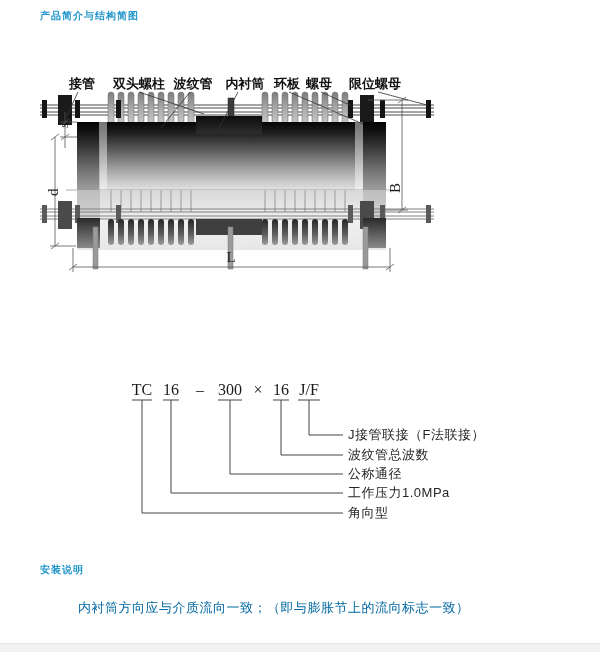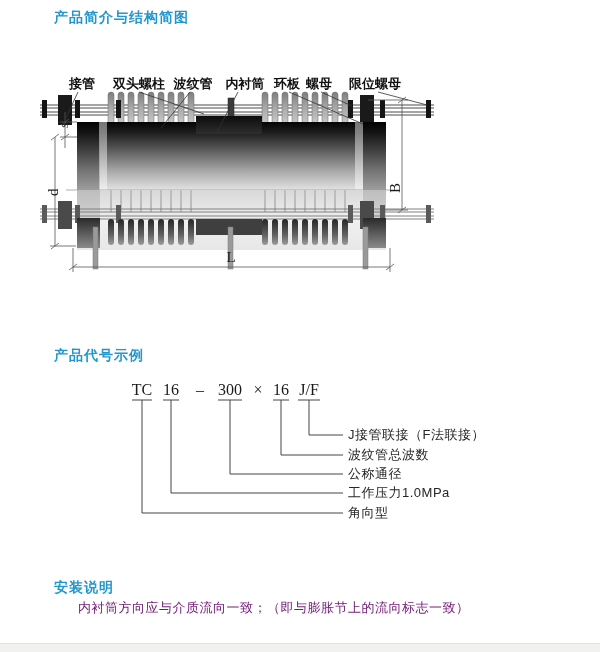--- a/index.html
+++ b/index.html
@@ -3,29 +3,29 @@
 <meta charset="utf-8">
 <style>
   html,body{margin:0;padding:0;}
   body{
     width:600px;height:652px;background:#ffffff;
     font-family:"Liberation Sans",sans-serif;
     color:#222;position:relative;overflow:hidden;
   }
   .page{position:relative;width:600px;height:652px;background:#fff;}
   .sec-title{
-    position:absolute;left:54px;
-    font-size:14px;font-weight:bold;color:#2397CC;letter-spacing:1px;
+    position:absolute;left:40px;
+    font-size:10px;font-weight:bold;color:#2397CC;letter-spacing:1px;
   }
   #title-intro{top:9px;}
   #title-code{top:347px;}
-  #title-install{top:563px;margin-top:16px;}
+  #title-install{top:563px;}
   .install-text{
     position:absolute;left:78px;top:596px;width:480px;
-    font-size:13px;line-height:23px;color:#701a75;letter-spacing:.5px;
+    font-size:13px;line-height:23px;color:#0369a1;letter-spacing:.5px;
   }
   .bottom-strip{
     position:absolute;left:0;bottom:0;width:600px;height:8px;
     background:#f1f1ef;border-top:1px solid #e3e3e0;
   }
   svg text{font-family:"Liberation Sans",sans-serif;}
   svg .part-label{font-size:13px;font-weight:bold;fill:#111;}
   svg .dim-label{font-family:"Liberation Serif",serif;font-size:15px;fill:#1c1c1c;}
   svg .dim-label-s{font-family:"Liberation Serif",serif;font-size:13px;font-style:italic;fill:#1c1c1c;}
   svg .code-seg{font-family:"Liberation Serif",serif;font-size:16px;fill:#1a1a1a;}
@@ -219,21 +219,20 @@
     </g>
     <text class="part-label" text-anchor="middle" x="52" y="26">接管</text>
     <text class="part-label" text-anchor="middle" x="109" y="26">双头螺柱</text>
     <text class="part-label" text-anchor="middle" x="163" y="26">波纹管</text>
     <text class="part-label" text-anchor="middle" x="215" y="26">内衬筒</text>
     <text class="part-label" text-anchor="middle" x="257" y="26">环板</text>
     <text class="part-label" text-anchor="middle" x="289" y="26">螺母</text>
     <text class="part-label" text-anchor="middle" x="345" y="26">限位螺母</text>
   </svg>
 
-  <div class="sec-title" id="title-code">产品代号示例</div>
 
   <svg style="position:absolute;left:30px;top:375px" width="540" height="150" viewBox="0 0 540 150">
 
     <text class="code-seg" text-anchor="middle" x="112" y="20">TC</text>
     <text class="code-seg" text-anchor="middle" x="141" y="20">16</text>
     <text class="code-seg" text-anchor="middle" x="170" y="20">–</text>
     <text class="code-seg" text-anchor="middle" x="200" y="20">300</text>
     <text class="code-seg" text-anchor="middle" x="228" y="20">×</text>
     <text class="code-seg" text-anchor="middle" x="251" y="20">16</text>
     <text class="code-seg" text-anchor="middle" x="279" y="20">J/F</text>

